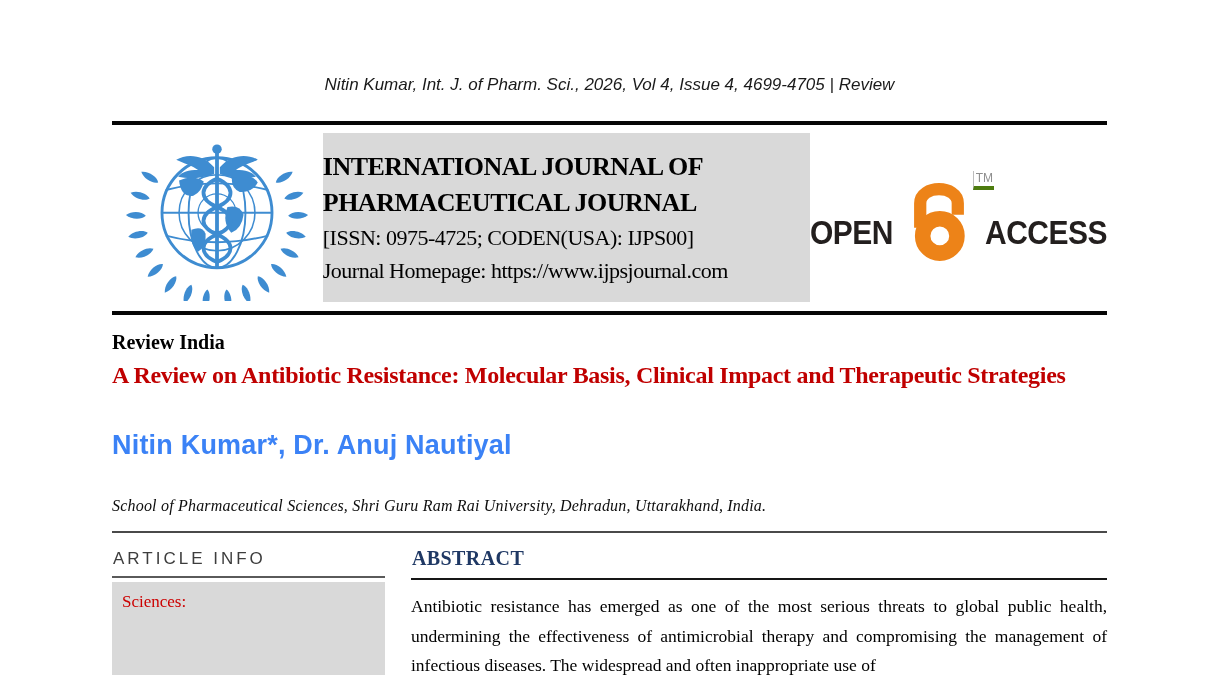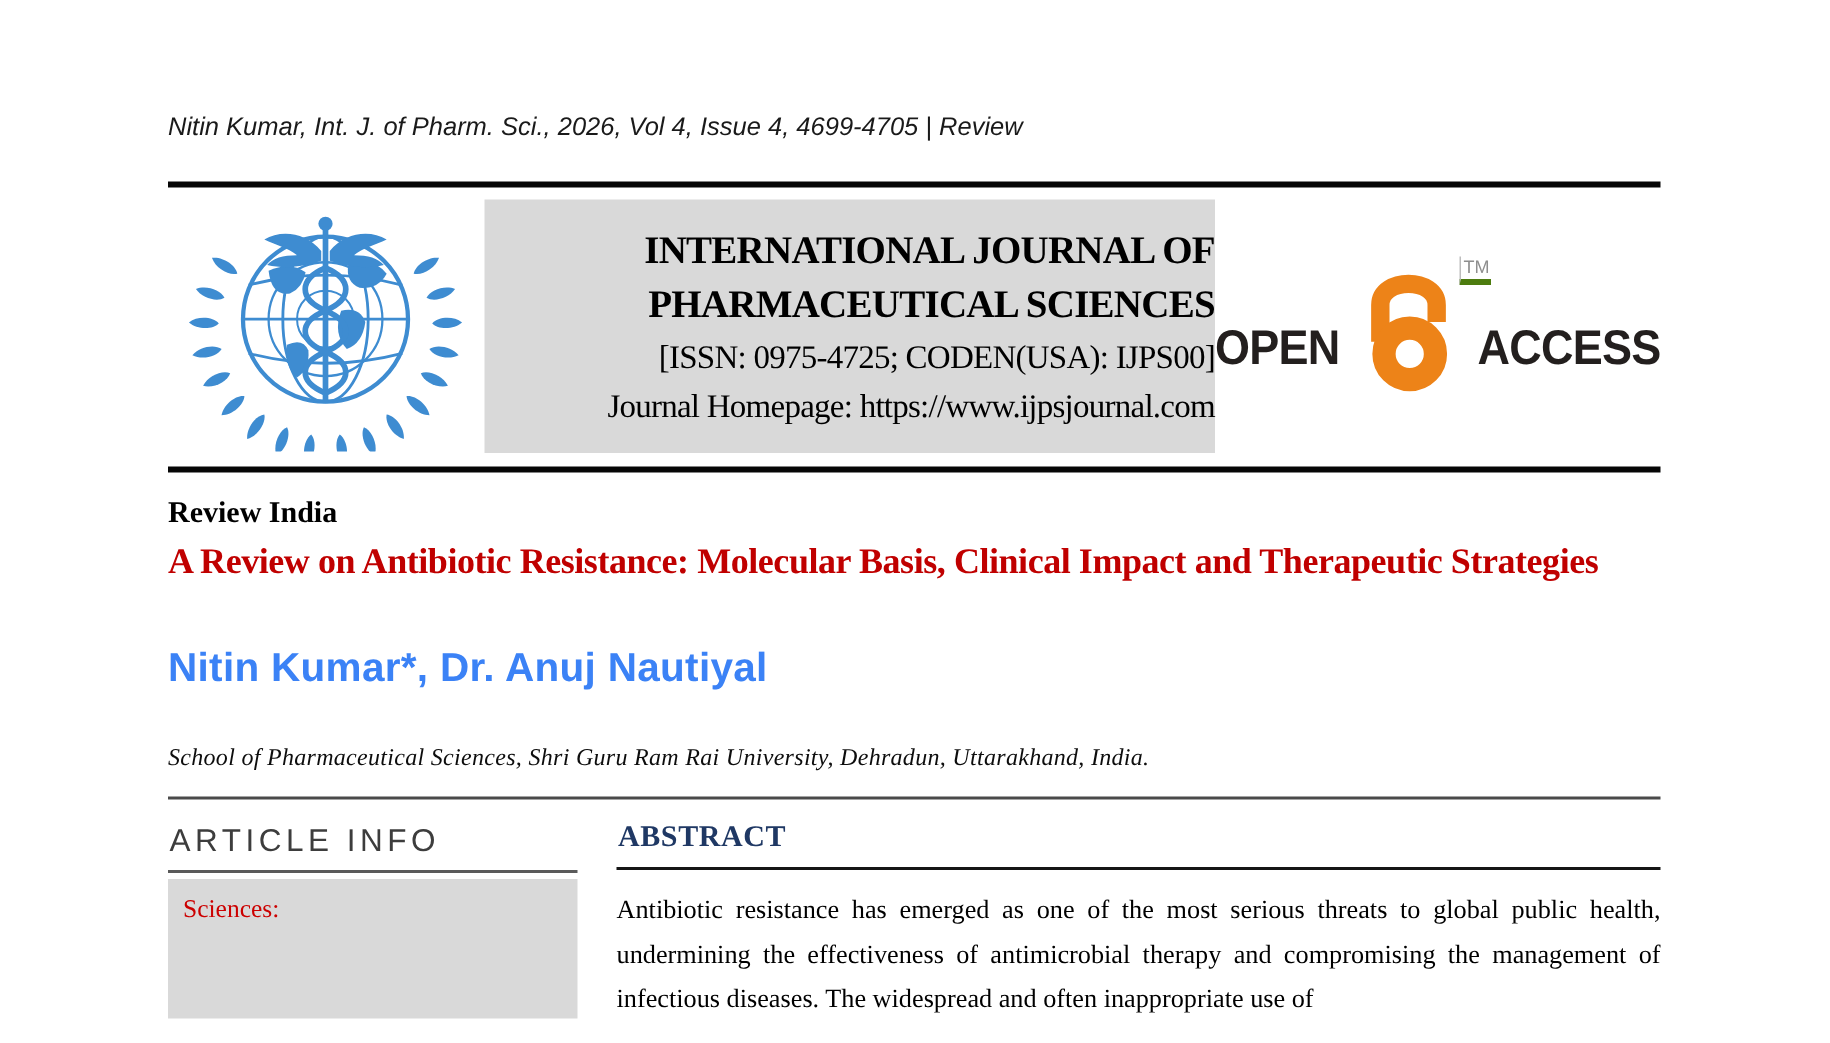--- a/index.html
+++ b/index.html
@@ -3,40 +3,40 @@
 <meta charset="utf-8">
 <style>
   * { margin: 0; padding: 0; box-sizing: border-box; }
   html, body { background: #ffffff; }
   body { width: 1220px; height: 695px; overflow: hidden; font-family: "Liberation Serif", serif; }
   .page { width: 1220px; height: 695px; position: relative; background: #fff; overflow: hidden; }
   .content { margin-left: 112px; width: 995px; }
 
   .citation {
     padding-top: 74px;
-    text-align: left;
+    text-align: center;
     font-family: "Liberation Sans", sans-serif;
     font-style: italic;
     font-size: 17px;
     line-height: 22px;
     color: #1a1a1a;
   }
 
   .rule-thick { height: 4px; background: #060606; }
   .rule-1 { margin-top: 25px; }
   .rule-2 { margin-top: 9px; }
 
   .band { margin-top: 8px; height: 169px; display: flex; }
   .logo-wrap { width: 228px; display: flex; align-items: center; justify-content: center; }
   .logo-wrap svg { width: 196px; height: 166px; }
 
   .masthead {
     width: 527px; background: #d9d9d9;
     display: flex; flex-direction: column; justify-content: center;
-    text-align: right; color: #000; padding: 6px 0;
+    text-align: left; color: #000; padding: 6px 0;
   }
   .j-title { font-weight: bold; font-size: 26px; line-height: 36px; letter-spacing: -0.5px; }
   .j-issn  { font-size: 22px; line-height: 34px; letter-spacing: -0.5px; }
   .j-home  { font-size: 22px; line-height: 32px; letter-spacing: -0.5px; }
 
   .oa-wrap { flex: 1; display: flex; align-items: center; justify-content: center; gap: 9px; }
   .oa-word {
     font-family: "Liberation Sans", sans-serif; font-weight: bold;
     font-size: 30px; color: #231f1e; letter-spacing: -0.5px; margin-top: 30px;
     transform: scaleY(1.08);
@@ -65,21 +65,21 @@
   .affiliation { margin-top: 36px; font-style: italic; font-size: 16px; color: #0d0d0d; letter-spacing: 0.2px; }
 
   .rule-thin-full { margin-top: 16px; height: 2px; background: #4a4a4a; }
 
   .columns { margin-top: 13px; display: flex; gap: 26px; }
   .left-col { width: 273px; flex: none; }
   .right-col { flex: 1; }
 
   .ai-head {
     font-family: "Liberation Sans", sans-serif;
-    font-size: 21px; letter-spacing: 3px; color: #3d3d3d;
+    font-size: 17px; letter-spacing: 3px; color: #3d3d3d;
     padding: 3px 0 7px 1px;
   }
   .ai-rule { height: 2px; background: #5a5a5a; }
   .ai-box {
     margin-top: 4px; background: #d9d9d9;
     padding: 7px 10px 60px 10px;
     font-size: 17px; line-height: 26px; color: #000;
   }
   .kw-label { color: #cc0000; }
 
@@ -158,21 +158,21 @@
             <use href="#lf" transform="translate(157,136) rotate(130)"></use>
             <use href="#lf" transform="translate(143,149) rotate(145)"></use>
             <use href="#lf" transform="translate(127,158) rotate(159)"></use>
             <use href="#lf" transform="translate(110,163) rotate(172)"></use>
           </g>
         </svg>
       </div>
 
       <div class="masthead">
         <div class="j-title">INTERNATIONAL JOURNAL OF</div>
-        <div class="j-title">PHARMACEUTICAL SCIENCES</div>
+        <div class="j-title">PHARMACEUTICAL JOURNAL</div>
         <div class="j-issn">[ISSN: 0975-4725; CODEN(USA): IJPS00]</div>
         <div class="j-home">Journal Homepage: https://www.ijpsjournal.com</div>
       </div>
 
       <div class="oa-wrap">
         <span class="oa-word">OPEN</span>
         <span class="oa-lock">
           <svg viewBox="0 0 90 120" aria-hidden="true">
             <path d="M22 72 L22 42 C22 19 68 19 68 42 L68 56" fill="none" stroke="#ED8318" stroke-width="15"></path>
             <circle cx="46" cy="82" r="21" fill="none" stroke="#ED8318" stroke-width="19"></circle>

